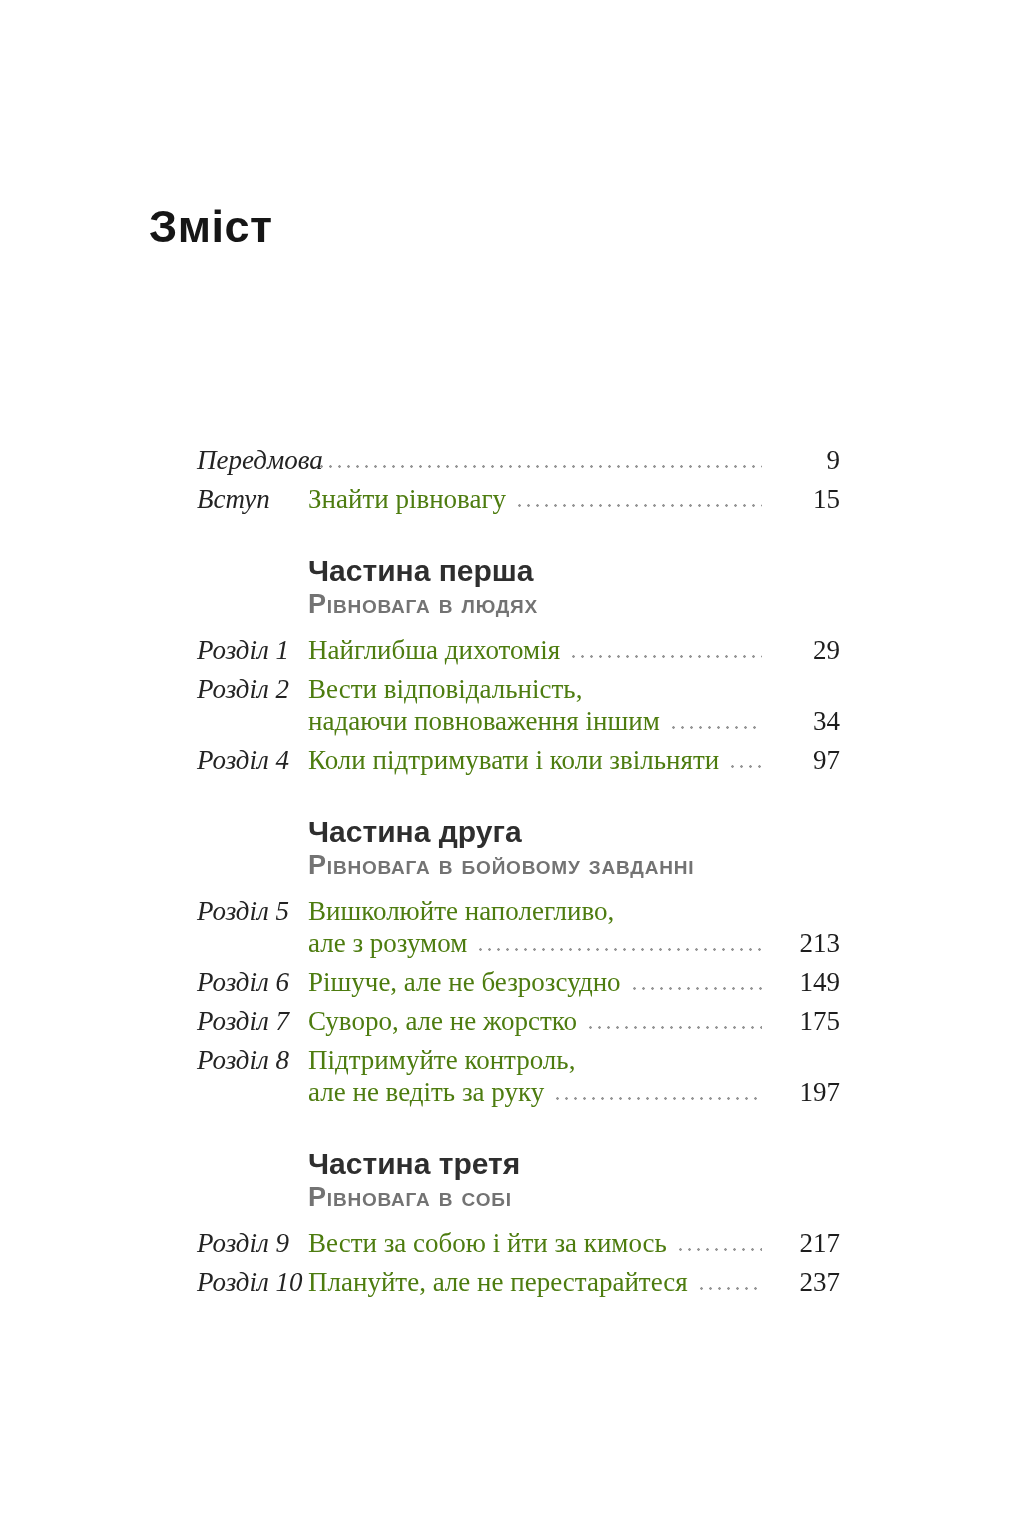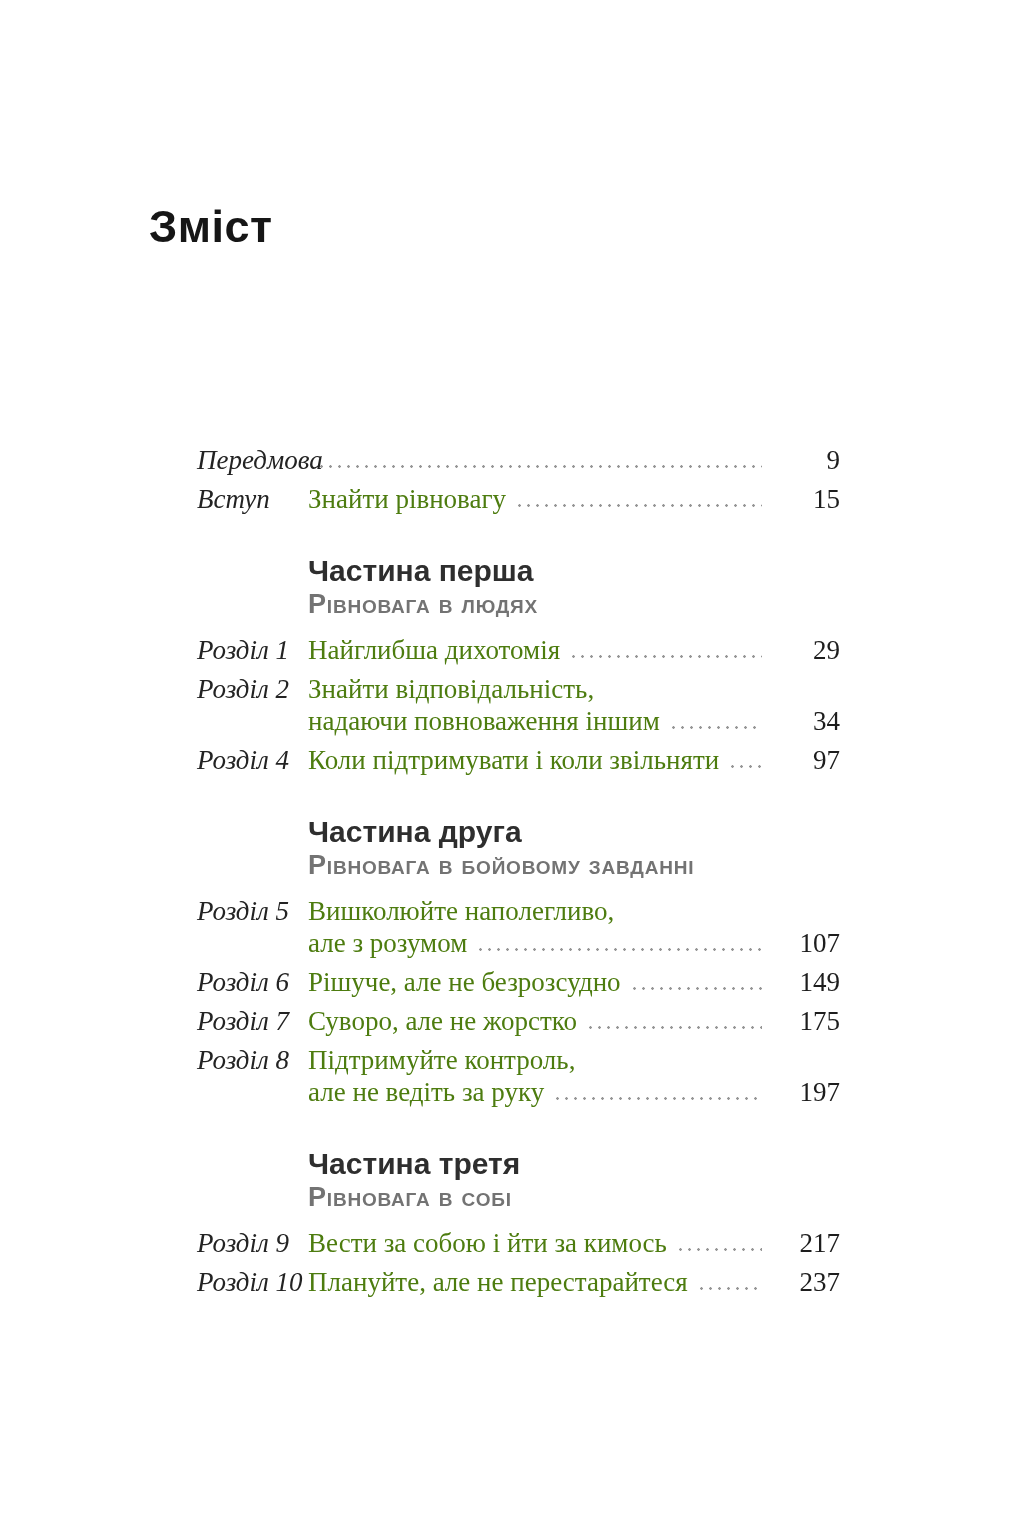--- a/index.html
+++ b/index.html
@@ -143,21 +143,21 @@
     <span class="line-text">Найглибша дихотомія</span>
     <span class="leader"></span>
     <span class="page-num">29</span>
   </div>
           </div>
   </div>
         <div class="entry">
     <div class="entry-label">Розділ 2</div>
     <div class="entry-body">
             <div class="entry-line">
-    <span class="line-text">Знайти відповідальність,</span>
+    <span class="line-text">Вести відповідальність,</span>
 
   </div>
             <div class="entry-line">
     <span class="line-text">надаючи повноваження іншим</span>
     <span class="leader"></span>
     <span class="page-num">34</span>
   </div>
           </div>
   </div>
         <div class="entry">
@@ -181,21 +181,21 @@
         <div class="entry">
     <div class="entry-label">Розділ 5</div>
     <div class="entry-body">
             <div class="entry-line">
     <span class="line-text">Вишколюйте наполегливо,</span>
 
   </div>
             <div class="entry-line">
     <span class="line-text">але з розумом</span>
     <span class="leader"></span>
-    <span class="page-num">107</span>
+    <span class="page-num">213</span>
   </div>
           </div>
   </div>
         <div class="entry">
     <div class="entry-label">Розділ 6</div>
     <div class="entry-body">
             <div class="entry-line">
     <span class="line-text">Рішуче, але не безрозсудно</span>
     <span class="leader"></span>
     <span class="page-num">149</span>

